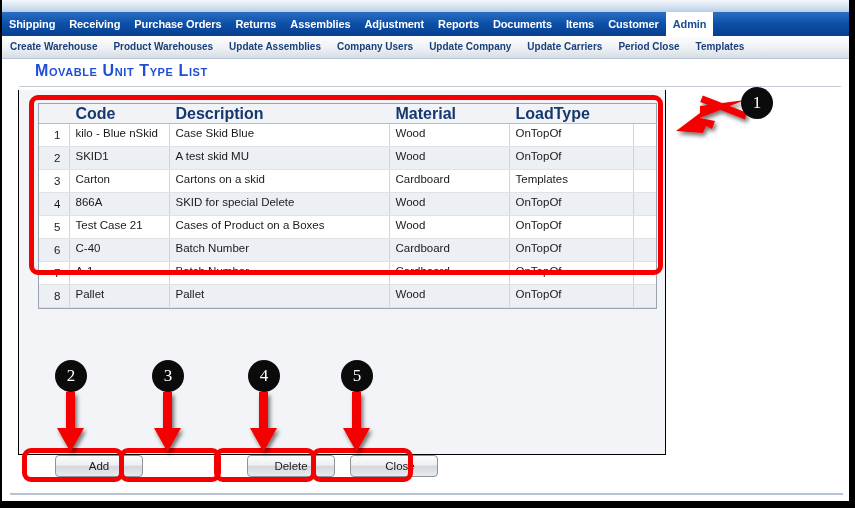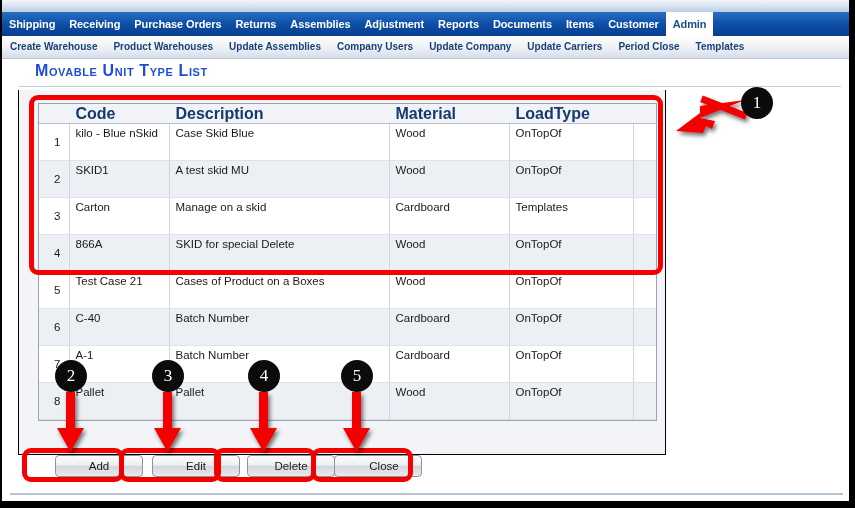--- a/index.html
+++ b/index.html
@@ -131,21 +131,21 @@
     font-weight: bold;
     text-align: left;
     height: 19px;
     padding: 0 0 0 6px;
     border-bottom: 1px solid #b6bec8;
     border-right: 1px solid transparent;
     white-space: nowrap;
   }
   table.grid td {
     height: 18px;
-    padding: 0 0 18px 6px;
+    padding: 0 0 4px 6px;
     border-right: 1px solid #cfd5dc;
     border-bottom: 1px solid #dfe3e8;
     white-space: nowrap;
     overflow: hidden;
   }
   table.grid td.rownum {
     text-align: right;
     padding: 0 8px 0 0;
     border-right: 1px solid #cfd5dc;
     color: #1a1a1a;
@@ -176,21 +176,21 @@
     font-family: "Liberation Sans", sans-serif;
     font-size: 11.5px;
     color: #1a1a1a;
     text-align: center;
     line-height: 20px;
     cursor: pointer;
   }
   #btn-add    { left: 29px; }
   #btn-edit   { left: 126px; }
   #btn-delete { left: 221px; }
-  #btn-close  { left: 308px; padding-left: 12px; }
+  #btn-close  { left: 324px; padding-left: 12px; }
 
   #bottom-rule {
     position: absolute;
     left: 8px; top: 493px;
     width: 833px; height: 2px;
     background: #b7c3d3;
   }
 
   
   #annotations {
@@ -276,21 +276,21 @@
             <td class="rownum">2</td>
             <td>SKID1</td>
             <td>A test skid MU</td>
             <td>Wood</td>
             <td>OnTopOf</td>
             <td></td>
           </tr>
           <tr>
             <td class="rownum">3</td>
             <td>Carton</td>
-            <td>Manage on a skid</td>
+            <td>Cartons on a skid</td>
             <td>Cardboard</td>
             <td>Templates</td>
             <td></td>
           </tr>
           <tr class="alt">
             <td class="rownum">4</td>
             <td>866A</td>
             <td>SKID for special Delete</td>
             <td>Wood</td>
             <td>OnTopOf</td>
@@ -327,21 +327,20 @@
             <td>Wood</td>
             <td>OnTopOf</td>
             <td></td>
           </tr>
         </tbody>
     </table>
   </div>
 
   <div id="button-bar">
     <div class="btn" id="btn-add">Add</div>
-    <div class="btn" id="btn-edit">Edit</div>
     <div class="btn" id="btn-delete">Delete</div>
     <div class="btn" id="btn-close">Close</div>
   </div>
 
   <div id="bottom-rule"></div>
 </div>
 
 <div id="annotations">
   <div class="redbox" id="redbox-grid"></div>
   <div class="redbox" id="redbox-add"></div>

